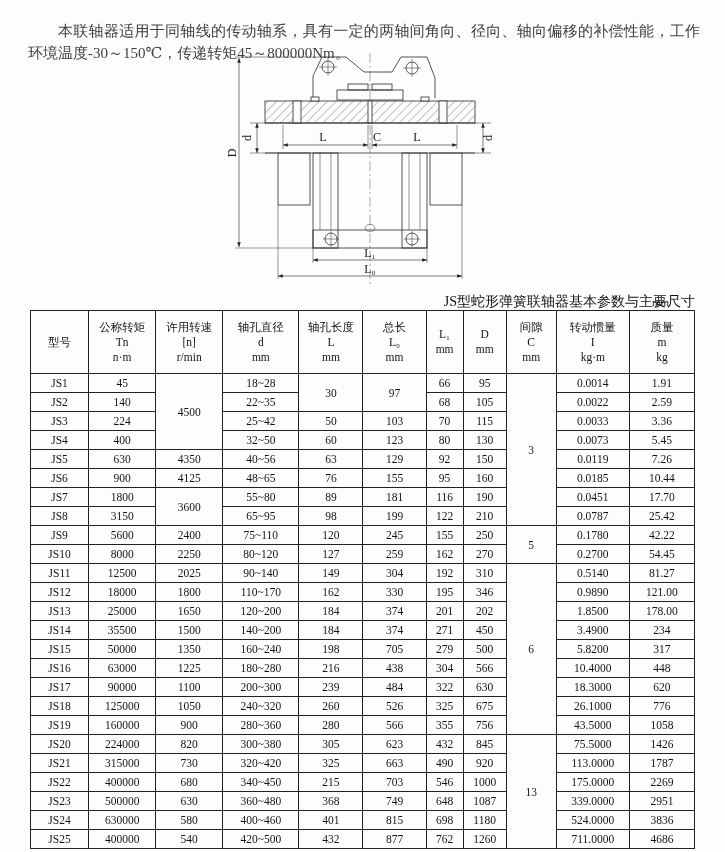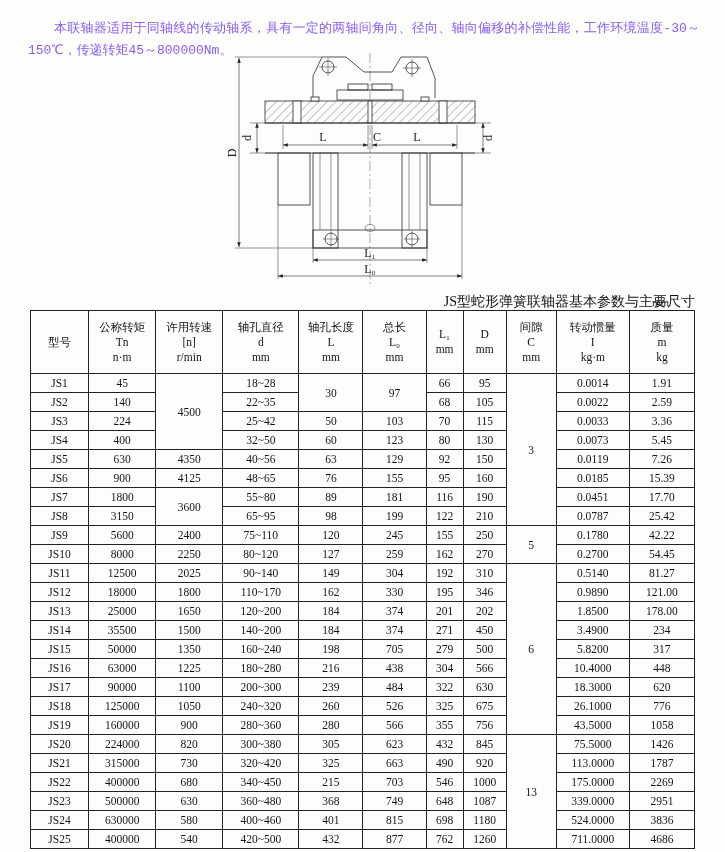--- a/index.html
+++ b/index.html
@@ -3,23 +3,22 @@
 <meta charset="utf-8">
 <style>
   html,body{margin:0;padding:0;}
   body{
     width:725px;height:852px;position:relative;background:#fdfdfc;
     font-family:"Liberation Serif","DejaVu Serif",serif;color:#1a1a1a;
     overflow:hidden;
   }
   .intro{
     position:absolute;left:28px;top:5px;width:672px;
-    font-size:13px;line-height:22px;text-align:justify;text-indent:2em;
-    color:#8b5cf6;
-    font-family:Liberation Mono, monospace;
+    font-size:15px;line-height:22px;text-align:justify;text-indent:2em;
+    color:#404040;
   }
   .diagram{position:absolute;left:180px;top:53px;width:400px;height:238px;}
   .diagram svg{width:100%;height:100%;}
   .title-row{position:absolute;left:30px;top:293px;width:665px;height:17px;}
   .table-title{
     display:block;text-align:right;font-weight:normal;font-size:14px;color:#111;
   }
   .unit-label{position:absolute;right:26px;top:3px;font-size:11px;color:#222;}
   table.params{
     position:absolute;left:30px;top:310px;width:665px;
@@ -271,21 +270,21 @@
       <tr>
         <td>JS6</td>
         <td>900</td>
         <td>4125</td>
         <td>48~65</td>
         <td>76</td>
         <td>155</td>
         <td>95</td>
         <td>160</td>
         <td>0.0185</td>
-        <td>15.39</td>
+        <td>10.44</td>
       </tr>
       <tr>
         <td>JS7</td>
         <td>1800</td>
         <td rowspan="2">3600</td>
         <td>55~80</td>
         <td>89</td>
         <td>181</td>
         <td>116</td>
         <td>190</td>

